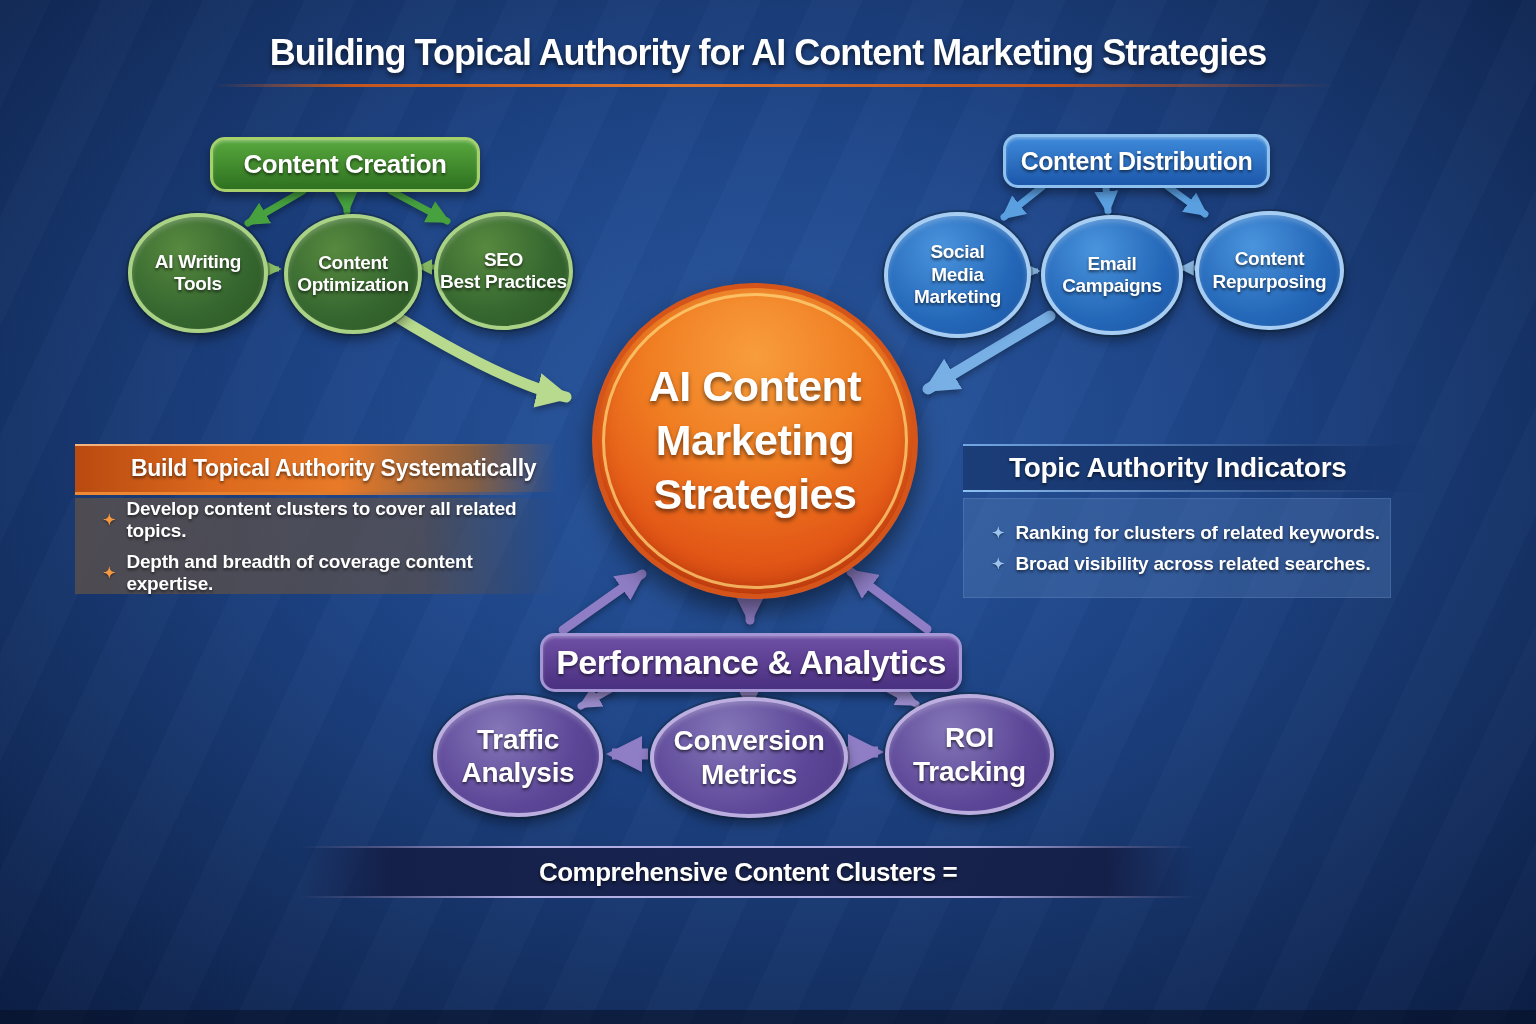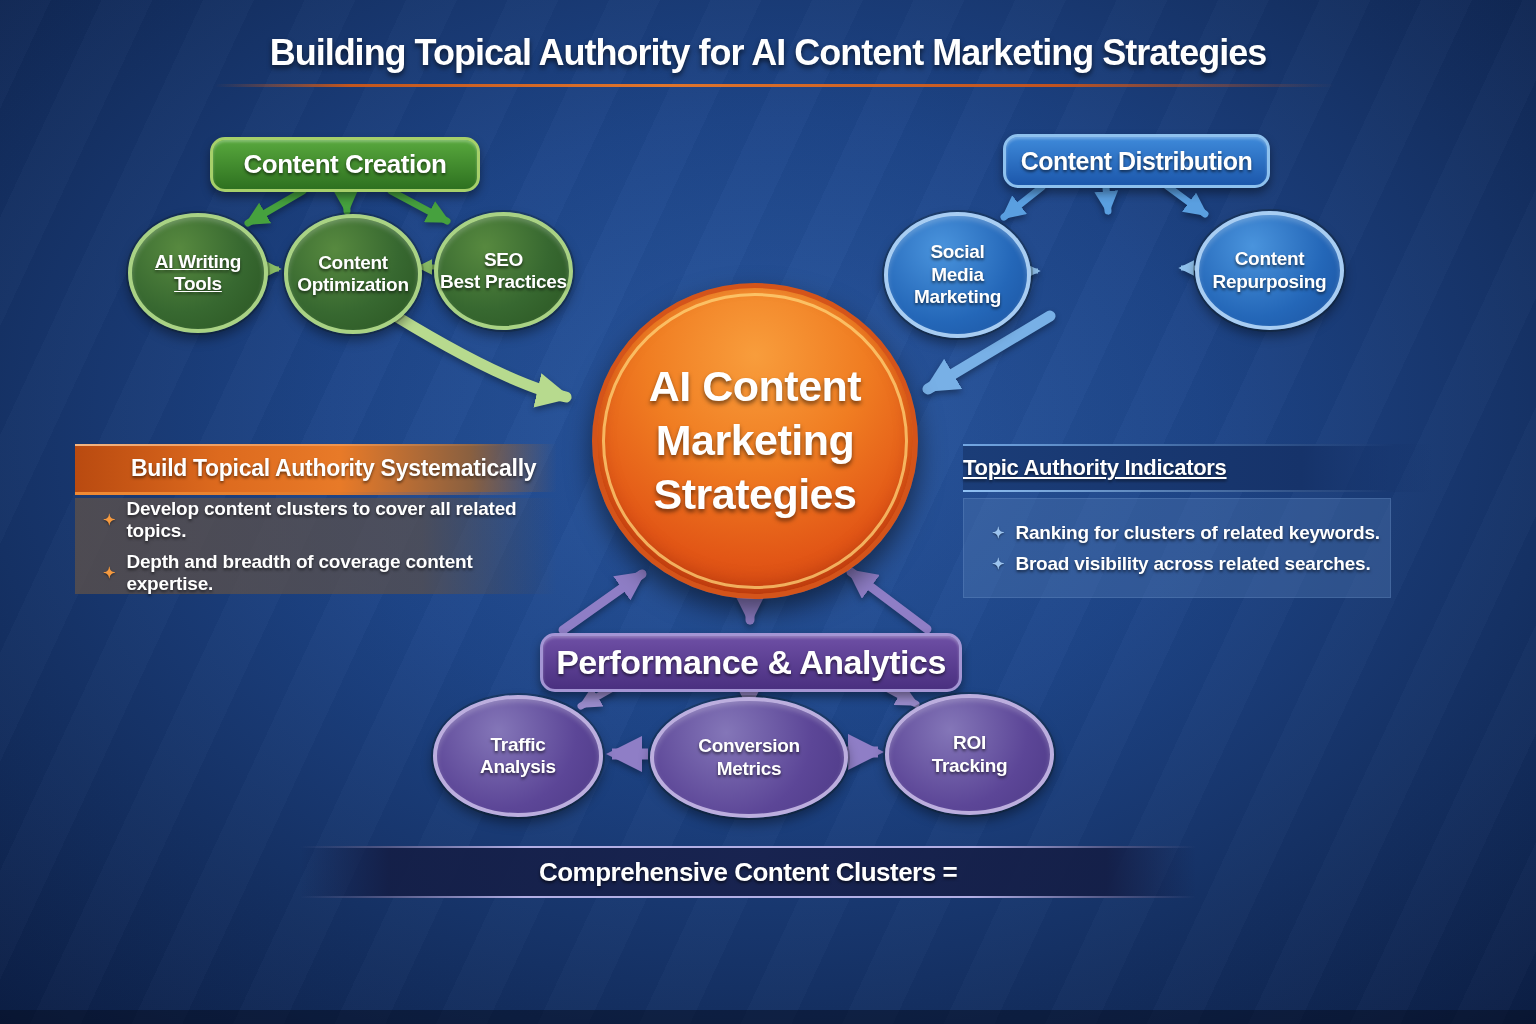--- a/index.html
+++ b/index.html
@@ -33,23 +33,23 @@
   
   .node{position:absolute;display:flex;align-items:center;justify-content:center;text-align:center;
     border-radius:50%;color:#fff;font-weight:700;line-height:1.18;letter-spacing:-.3px;
     white-space:pre-line;text-shadow:0 2px 3px rgba(0,0,0,.6);
     box-shadow:0 0 0 2px rgba(10,25,10,.25), 0 6px 12px rgba(0,0,0,.4), inset 0 3px 5px rgba(255,255,255,.22);}
   .node-green{background:radial-gradient(circle at 36% 28%, #57893f 0%, #376830 55%, #2a5522 100%);
     border:4px solid #a9d284;font-size:19px;}
   .node-blue{background:radial-gradient(circle at 38% 28%, #4a94dd 0%, #2467b8 60%, #1b53a0 100%);
     border:4px solid #a8cdf2;font-size:19px;}
   .node-purple{background:radial-gradient(circle at 38% 28%, #8476b8 0%, #5c4697 60%, #4e3a87 100%);
-    border:4px solid #bcaede;font-size:19px;}
-
-  .n-aiwriting{left:128px;top:213px;width:132px;height:112px;text-decoration:underline;}
+    border:4px solid #bcaede;font-size:28px;}
+
+  .n-aiwriting{left:128px;top:213px;width:132px;height:112px;}
   .n-contentopt{left:284px;top:214px;width:130px;height:112px;}
   .n-seo{left:434px;top:212px;width:131px;height:110px;}
   .n-social{left:884px;top:212px;width:139px;height:118px;}
   .n-email{left:1041px;top:215px;width:134px;height:112px;}
   .n-repurposing{left:1195px;top:211px;width:141px;height:111px;}
   .n-traffic{left:433px;top:695px;width:162px;height:114px;}
   .n-conversion{left:650px;top:697px;width:190px;height:113px;}
   .n-roi{left:885px;top:694px;width:161px;height:113px;}
 
   
@@ -68,22 +68,22 @@
     background:linear-gradient(90deg,#b94a10 0%,#dd6a1e 30%,#e87a28 55%,#8a6040 82%,rgba(110,90,75,0) 100%);}
   .lp-header::before{content:"";position:absolute;left:0;top:0;height:2px;width:100%;
     background:linear-gradient(90deg,rgba(255,200,150,.85),rgba(255,200,150,0) 90%);}
   .lp-underline{position:absolute;left:75px;top:492px;width:482px;height:3px;
     background:linear-gradient(90deg,#f08a34 0%,#e07a2c 55%,rgba(220,120,50,0) 95%);}
   .lp-body{position:absolute;left:75px;top:498px;width:482px;height:96px;display:flex;flex-direction:column;
     justify-content:center;gap:9px;box-sizing:border-box;padding-left:28px;
     background:linear-gradient(90deg,rgba(92,80,74,.78) 0%,rgba(92,80,74,.70) 72%,rgba(92,80,74,0) 100%);}
 
   .rp-header{position:absolute;left:963px;top:444px;width:470px;height:48px;display:flex;align-items:center;
-    color:#fff;font-size:22px;font-weight:800;letter-spacing:-.3px;box-sizing:border-box;
-    background:linear-gradient(90deg,#1b3d78 0%,#16336a 72%,rgba(22,51,106,0) 100%);text-decoration:underline;}
+    color:#fff;font-size:28px;font-weight:800;letter-spacing:-.3px;padding-left:46px;box-sizing:border-box;
+    background:linear-gradient(90deg,#1b3d78 0%,#16336a 72%,rgba(22,51,106,0) 100%);}
   .rp-header::before{content:"";position:absolute;left:0;top:0;height:2px;width:92%;
     background:linear-gradient(90deg,rgba(130,185,245,.85),rgba(130,185,245,0));}
   .rp-header::after{content:"";position:absolute;left:0;bottom:0;height:2px;width:92%;
     background:linear-gradient(90deg,rgba(150,200,250,.95),rgba(150,200,250,0));}
   .rp-body{position:absolute;left:963px;top:498px;width:428px;height:100px;display:flex;flex-direction:column;
     justify-content:center;gap:9px;box-sizing:border-box;padding-left:28px;
     background:rgba(82,120,178,.38);border:1px solid rgba(150,190,240,.18);}
 
   .bullet-row{display:flex;align-items:center;gap:11px;color:#fff;font-size:19px;font-weight:700;
     letter-spacing:-.2px;text-shadow:0 2px 3px rgba(0,0,0,.55);}
@@ -188,20 +188,22 @@
 Tools</div>
   <div class="node node-green n-contentopt">Content
 Optimization</div>
   <div class="node node-green n-seo">SEO
 Best Practices</div>
 
   <div class="group-box box-distribution">Content Distribution</div>
   <div class="node node-blue n-social">Social
 Media
 Marketing</div>
+  <div class="node node-blue n-email">Email
+Campaigns</div>
   <div class="node node-blue n-repurposing">Content
 Repurposing</div>
 
   <div class="center-node">AI Content
 Marketing
 Strategies</div>
 
   <div class="lp-header txtshadow">Build Topical Authority Systematically</div>
   <div class="lp-underline"></div>
   <div class="lp-body">

